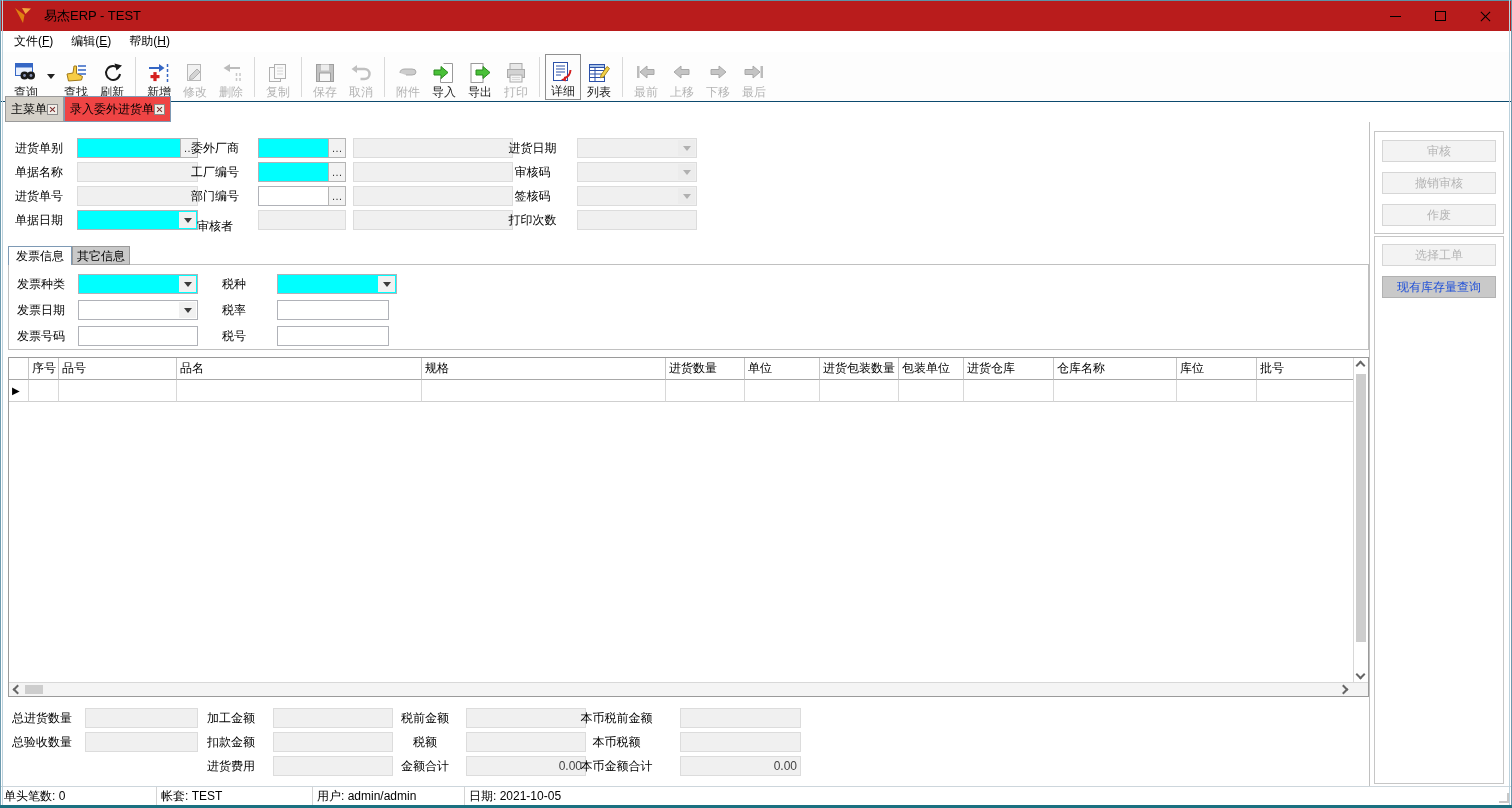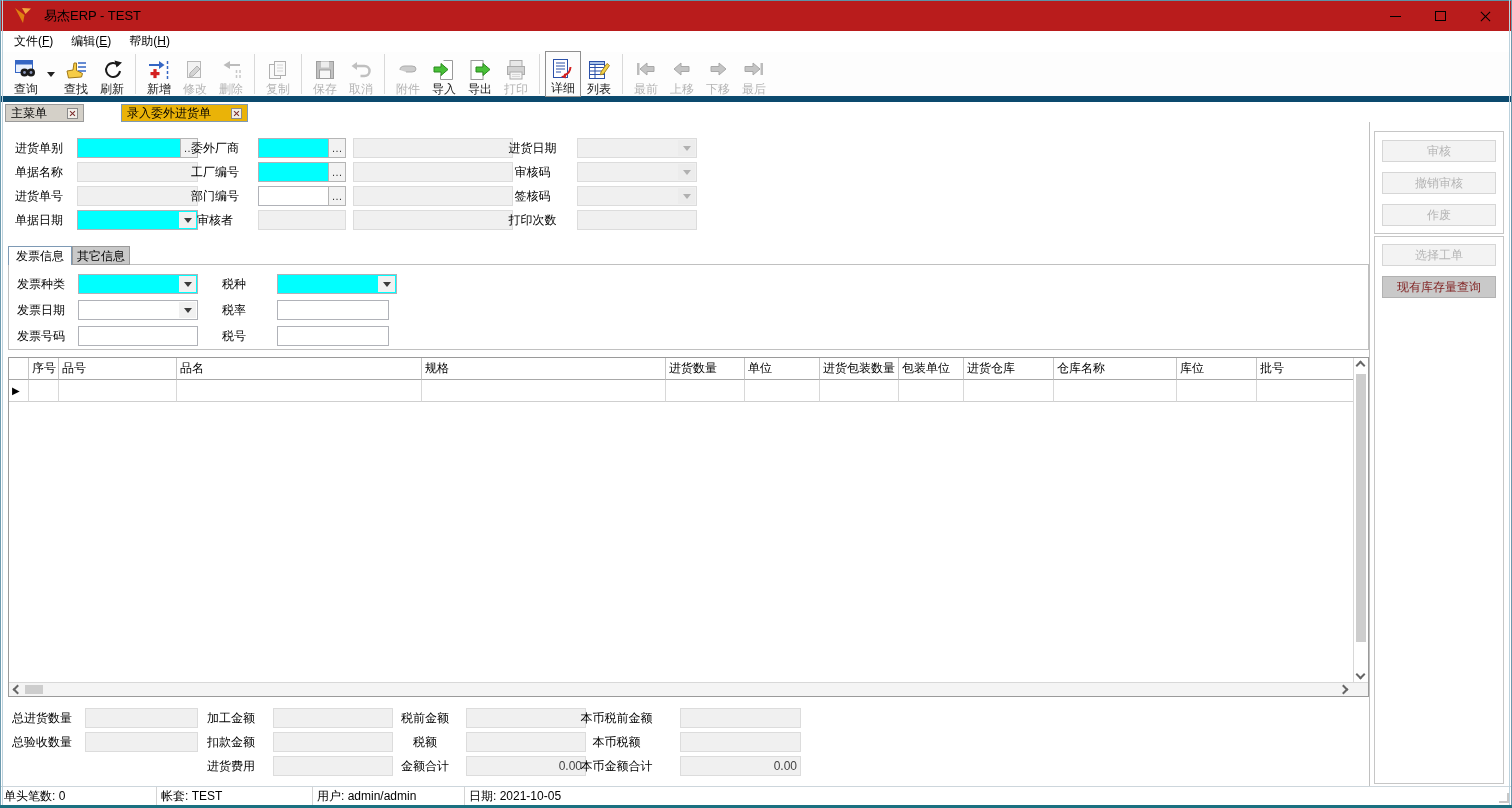--- a/index.html
+++ b/index.html
@@ -23,33 +23,33 @@
   .wc-x{position:relative;width:13px;height:13px;}
   .wc-x::before,.wc-x::after{content:"";position:absolute;left:6px;top:0;width:1px;height:13px;background:#000;}
   .wc-x::before{transform:rotate(45deg);}
   .wc-x::after{transform:rotate(-45deg);}
   
   #menubar{position:absolute;top:31px;left:0;width:1512px;height:21px;display:flex;align-items:center;background:#fff;}
   .menu-item{padding:0 9px;white-space:nowrap;}
   .menu-item:first-child{margin-left:5px;}
   .mkey{text-decoration:underline;}
   
-  #toolbar{position:absolute;top:52px;left:0;width:1512px;height:50px;display:flex;align-items:center;background:#fdfdfd;border-bottom:6px solid #0c4a6e;box-sizing:border-box;padding-left:8px;}
+  #toolbar{position:absolute;top:52px;left:0;width:1512px;height:50px;display:flex;align-items:center;background:#fdfdfd;border-bottom:1px solid #0c4a6e;box-sizing:border-box;padding-left:8px;}
   .tb-btn{display:flex;flex-direction:column;align-items:center;justify-content:flex-end;width:36px;height:46px;color:#1a1a1a;box-sizing:border-box;}
   .tb-btn.dis{color:#b4b4b4;}
   .tb-btn.sel{border:1px solid #8f8f8f;background:#fcfcfc;}
   .tb-lbl{line-height:15px;white-space:nowrap;}
   .tb-sep{width:1px;height:40px;background:#d9d9d9;margin:0 5px;}
   .tb-drop{width:14px;height:46px;display:flex;align-items:center;justify-content:center;}
   .tri-dn{width:0;height:0;border-left:4px solid transparent;border-right:4px solid transparent;border-top:5px solid #222;}
   
   #tabbar{position:absolute;top:103px;left:0;width:1512px;height:19px;display:flex;align-items:flex-end;padding-left:5px;box-sizing:border-box;}
-  .mtab{height:18px;display:flex;align-items:center;gap:20px;padding:4px 5px;box-sizing:border-box;white-space:nowrap;}
+  .mtab{height:18px;display:flex;align-items:center;gap:0;padding:12px 5px;box-sizing:border-box;white-space:nowrap;}
   .mtab.inactive{background:#d4d0c8;border:1px solid #9a9a9a;}
-  .mtab.active{background:#eab308;border:1px solid #7e9ab5;margin-left:37px;}
+  .mtab.active{background:#ef4444;border:1px solid #7e9ab5;}
   .tab-x{position:relative;width:11px;height:11px;border:1px solid #8a8a8a;background:#f2efe9;box-sizing:border-box;}
   .tab-x::before,.tab-x::after{content:"";position:absolute;left:4px;top:1px;width:1px;height:7px;background:#7a2a2a;}
   .tab-x::before{transform:rotate(45deg);}
   .tab-x::after{transform:rotate(-45deg);}
   
   .lbl{position:absolute;height:20px;line-height:20px;text-align:center;white-space:nowrap;}
   .inp{position:absolute;height:20px;box-sizing:border-box;border:1px solid #b0b2b8;background:#fff;font-family:inherit;font-size:12px;padding:0 3px;outline:none;}
   .inp.cyan{background:#00ffff;}
   .inp.dis{background:#f0f0f0;border-color:#dcdcdc;}
   .inp.num{text-align:right;color:#444;}
@@ -78,21 +78,21 @@
   .chev{display:inline-block;width:5px;height:5px;border-left:2px solid #666;border-bottom:2px solid #666;}
   .chev.up{transform:rotate(135deg);}
   .chev.down{transform:rotate(-45deg);}
   .chev.left{transform:rotate(45deg);}
   .chev.right{transform:rotate(-135deg);}
   .scr-btn{position:absolute;display:flex;align-items:center;justify-content:center;width:13px;height:13px;}
   
   .vline{position:absolute;left:1369px;top:122px;width:1px;height:664px;background:#c0c0c0;}
   .pbox{position:absolute;border:1px solid #c6c6c6;box-sizing:border-box;background:#fff;}
   .side-btn{position:absolute;width:114px;height:22px;box-sizing:border-box;border:1px solid #d6d6d6;background:#f3f3f3;color:#b5b5b5;font-family:inherit;font-size:12px;padding:0;}
-  .side-btn.on{background:#c9c9c9;color:#7f1d1d;border-color:#b2b2b2;}
+  .side-btn.on{background:#c9c9c9;color:#1d4ed8;border-color:#b2b2b2;}
   
   #statusbar{position:absolute;left:0;top:786px;width:1512px;height:19px;display:flex;border-top:1px solid #cdd6dc;background:#fff;box-sizing:border-box;}
   .sb-sec{line-height:18px;padding-left:4px;box-sizing:border-box;white-space:nowrap;overflow:hidden;}
   .sb-sec + .sb-sec{border-left:1px solid #d4d4d4;}
   .grip{position:absolute;right:3px;bottom:5px;width:8px;height:8px;border-right:2px solid #c8c8c8;border-bottom:2px solid #c8c8c8;}
 </style>
 </head>
 <body>
 
 <div id="window">
@@ -310,21 +310,21 @@
   <button class="dots" style="left:328px;top:138px">…</button>
   <input class="inp dis" style="left: 353px; top: 138px; width: 160px;" readonly="">
   <span class="lbl" style="left:182px;top:162px;width:66px">工厂编号</span>
   <input class="inp cyan" style="left: 258px; top: 162px; width: 71px;">
   <button class="dots" style="left:328px;top:162px">…</button>
   <input class="inp dis" style="left: 353px; top: 162px; width: 160px;" readonly="">
   <span class="lbl" style="left:182px;top:186px;width:66px">部门编号</span>
   <input class="inp" style="left: 258px; top: 186px; width: 71px;">
   <button class="dots" style="left:328px;top:186px">…</button>
   <input class="inp dis" style="left: 353px; top: 186px; width: 160px;" readonly="">
-  <span class="lbl" style="left:182px;top:210px;width:66px">审核者</span>
+  <span class="lbl" style="left:182px;top:216px;width:66px">审核者</span>
   <input class="inp dis" style="left: 258px; top: 210px; width: 88px;" readonly="">
   <input class="inp dis" style="left: 353px; top: 210px; width: 160px;" readonly="">
 
   <span class="lbl" style="left:495px;top:138px;width:75px">进货日期</span>
   <div class="combo dis" style="left:577px;top:138px;width:120px">
       <span class="cbtn">
         <span class="tri"></span>
       </span>
     </div>
   <span class="lbl" style="left:495px;top:162px;width:75px">审核码</span>

